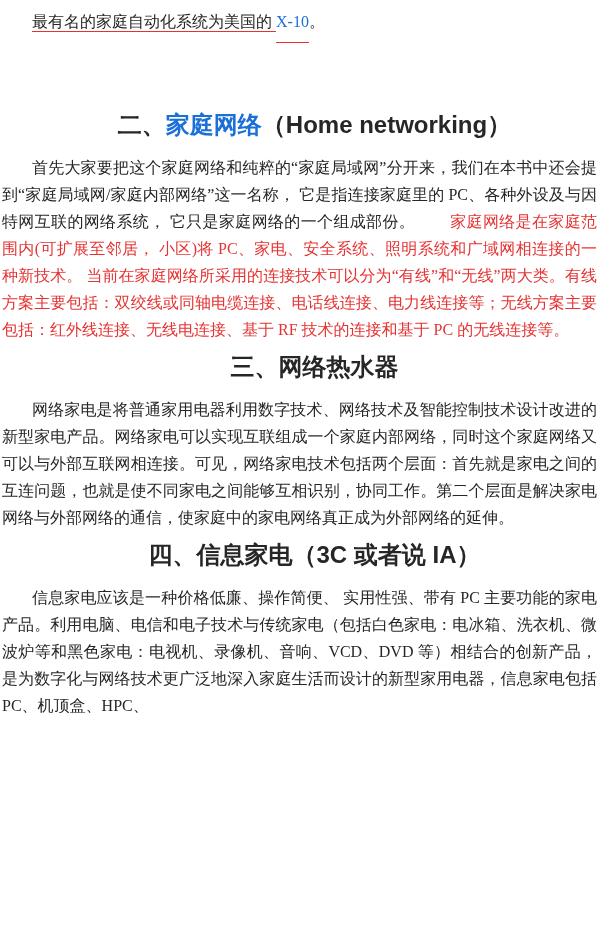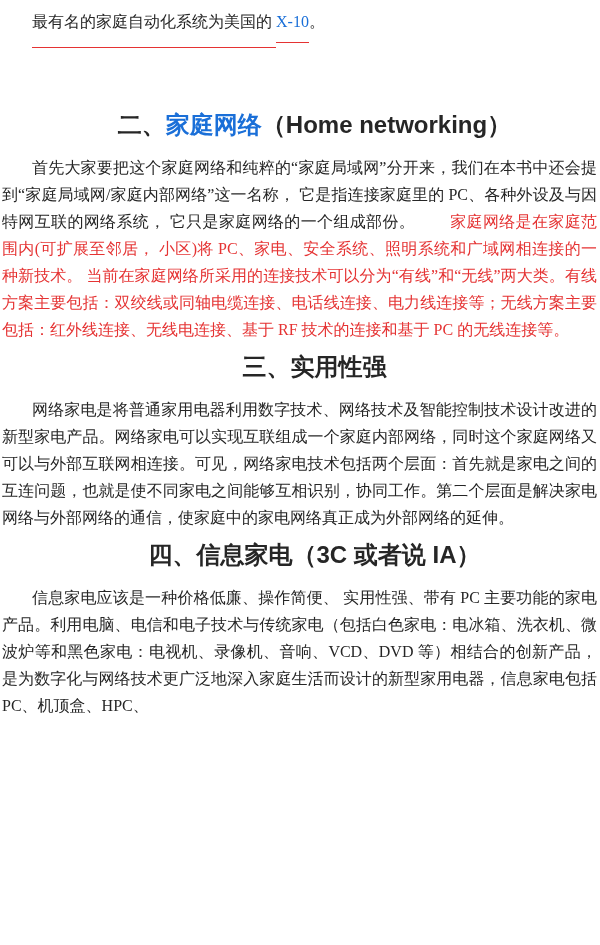--- a/index.html
+++ b/index.html
@@ -39,42 +39,42 @@
   
   .run-normal { color: inherit; }
   .run-red { color: var(--red); margin-left: 35px; }
   .run-bold {
     font-weight: 700;
     font-family: "Liberation Sans", "DejaVu Sans", sans-serif;
   }
   .run-bluebold { color: var(--link); }
   .run-uline {
     border-bottom: 1px solid var(--uline);
-    padding-bottom: 17px;
+    padding-bottom: 1px;
   }
   a.run-ulink {
     color: var(--link);
     text-decoration: none;
     border-bottom: 1px solid var(--uline);
     padding-bottom: 12px;
     cursor: pointer;
   }
 </style>
 </head>
 <body>
 
 <main>
   <p class="block para intro"><span class="run-uline">最有名的家庭自动化系统为美国的 </span><a class="run-ulink" href="#">X-10</a><span class="run-normal">。</span></p>
 
   <h2 class="block heading gap-top"><span class="run-normal">二、</span><span class="run-bluebold">家庭网络</span><span class="run-normal">（Home networking）</span></h2>
 
   <p class="block para"><span class="run-normal">首先大家要把这个家庭网络和纯粹的“家庭局域网”分开来，我们在本书中还会提到“家庭局域网/家庭内部网络”这一名称， 它是指连接家庭里的 PC、各种外设及与因特网互联的网络系统， 它只是家庭网络的一个组成部份。</span><span class="run-red">家庭网络是在家庭范围内(可扩展至邻居， 小区)将 PC、家电、安全系统、照明系统和广域网相连接的一种新技术。 当前在家庭网络所采用的连接技术可以分为“有线”和“无线”两大类。有线方案主要包括：双绞线或同轴电缆连接、电话线连接、电力线连接等；无线方案主要包括：红外线连接、无线电连接、基于 RF 技术的连接和基于 PC 的无线连接等。</span></p>
 
 
-  <h2 class="block heading"><span class="run-normal">三、实用性强</span></h2>
+  <h2 class="block heading"><span class="run-normal">三、网络热水器</span></h2>
 
   <p class="block para"><span class="run-normal">网络家电是将普通家用电器利用数字技术、网络技术及智能控制技术设计改进的新型家电产品。网络家电可以实现互联组成一个家庭内部网络，同时这个家庭网络又可以与外部互联网相连接。可见，网络家电技术包括两个层面：首先就是家电之间的互连问题，也就是使不同家电之间能够互相识别，协同工作。第二个层面是解决家电网络与外部网络的通信，使家庭中的家电网络真正成为外部网络的延伸。</span></p>
 
 
   <h2 class="block heading"><span class="run-normal">四、信息家电（3C 或者说 IA）</span></h2>
 
   <p class="block para"><span class="run-normal">信息家电应该是一种价格低廉、操作简便、 实用性强、带有 PC 主要功能的家电产品。利用电脑、电信和电子技术与传统家电（包括白色家电：电冰箱、洗衣机、微波炉等和黑色家电：电视机、录像机、音响、VCD、DVD 等）相结合的创新产品， 是为数字化与网络技术更广泛地深入家庭生活而设计的新型家用电器，信息家电包括 PC、机顶盒、HPC、</span></p>
 </main>
 
 </body></html>

